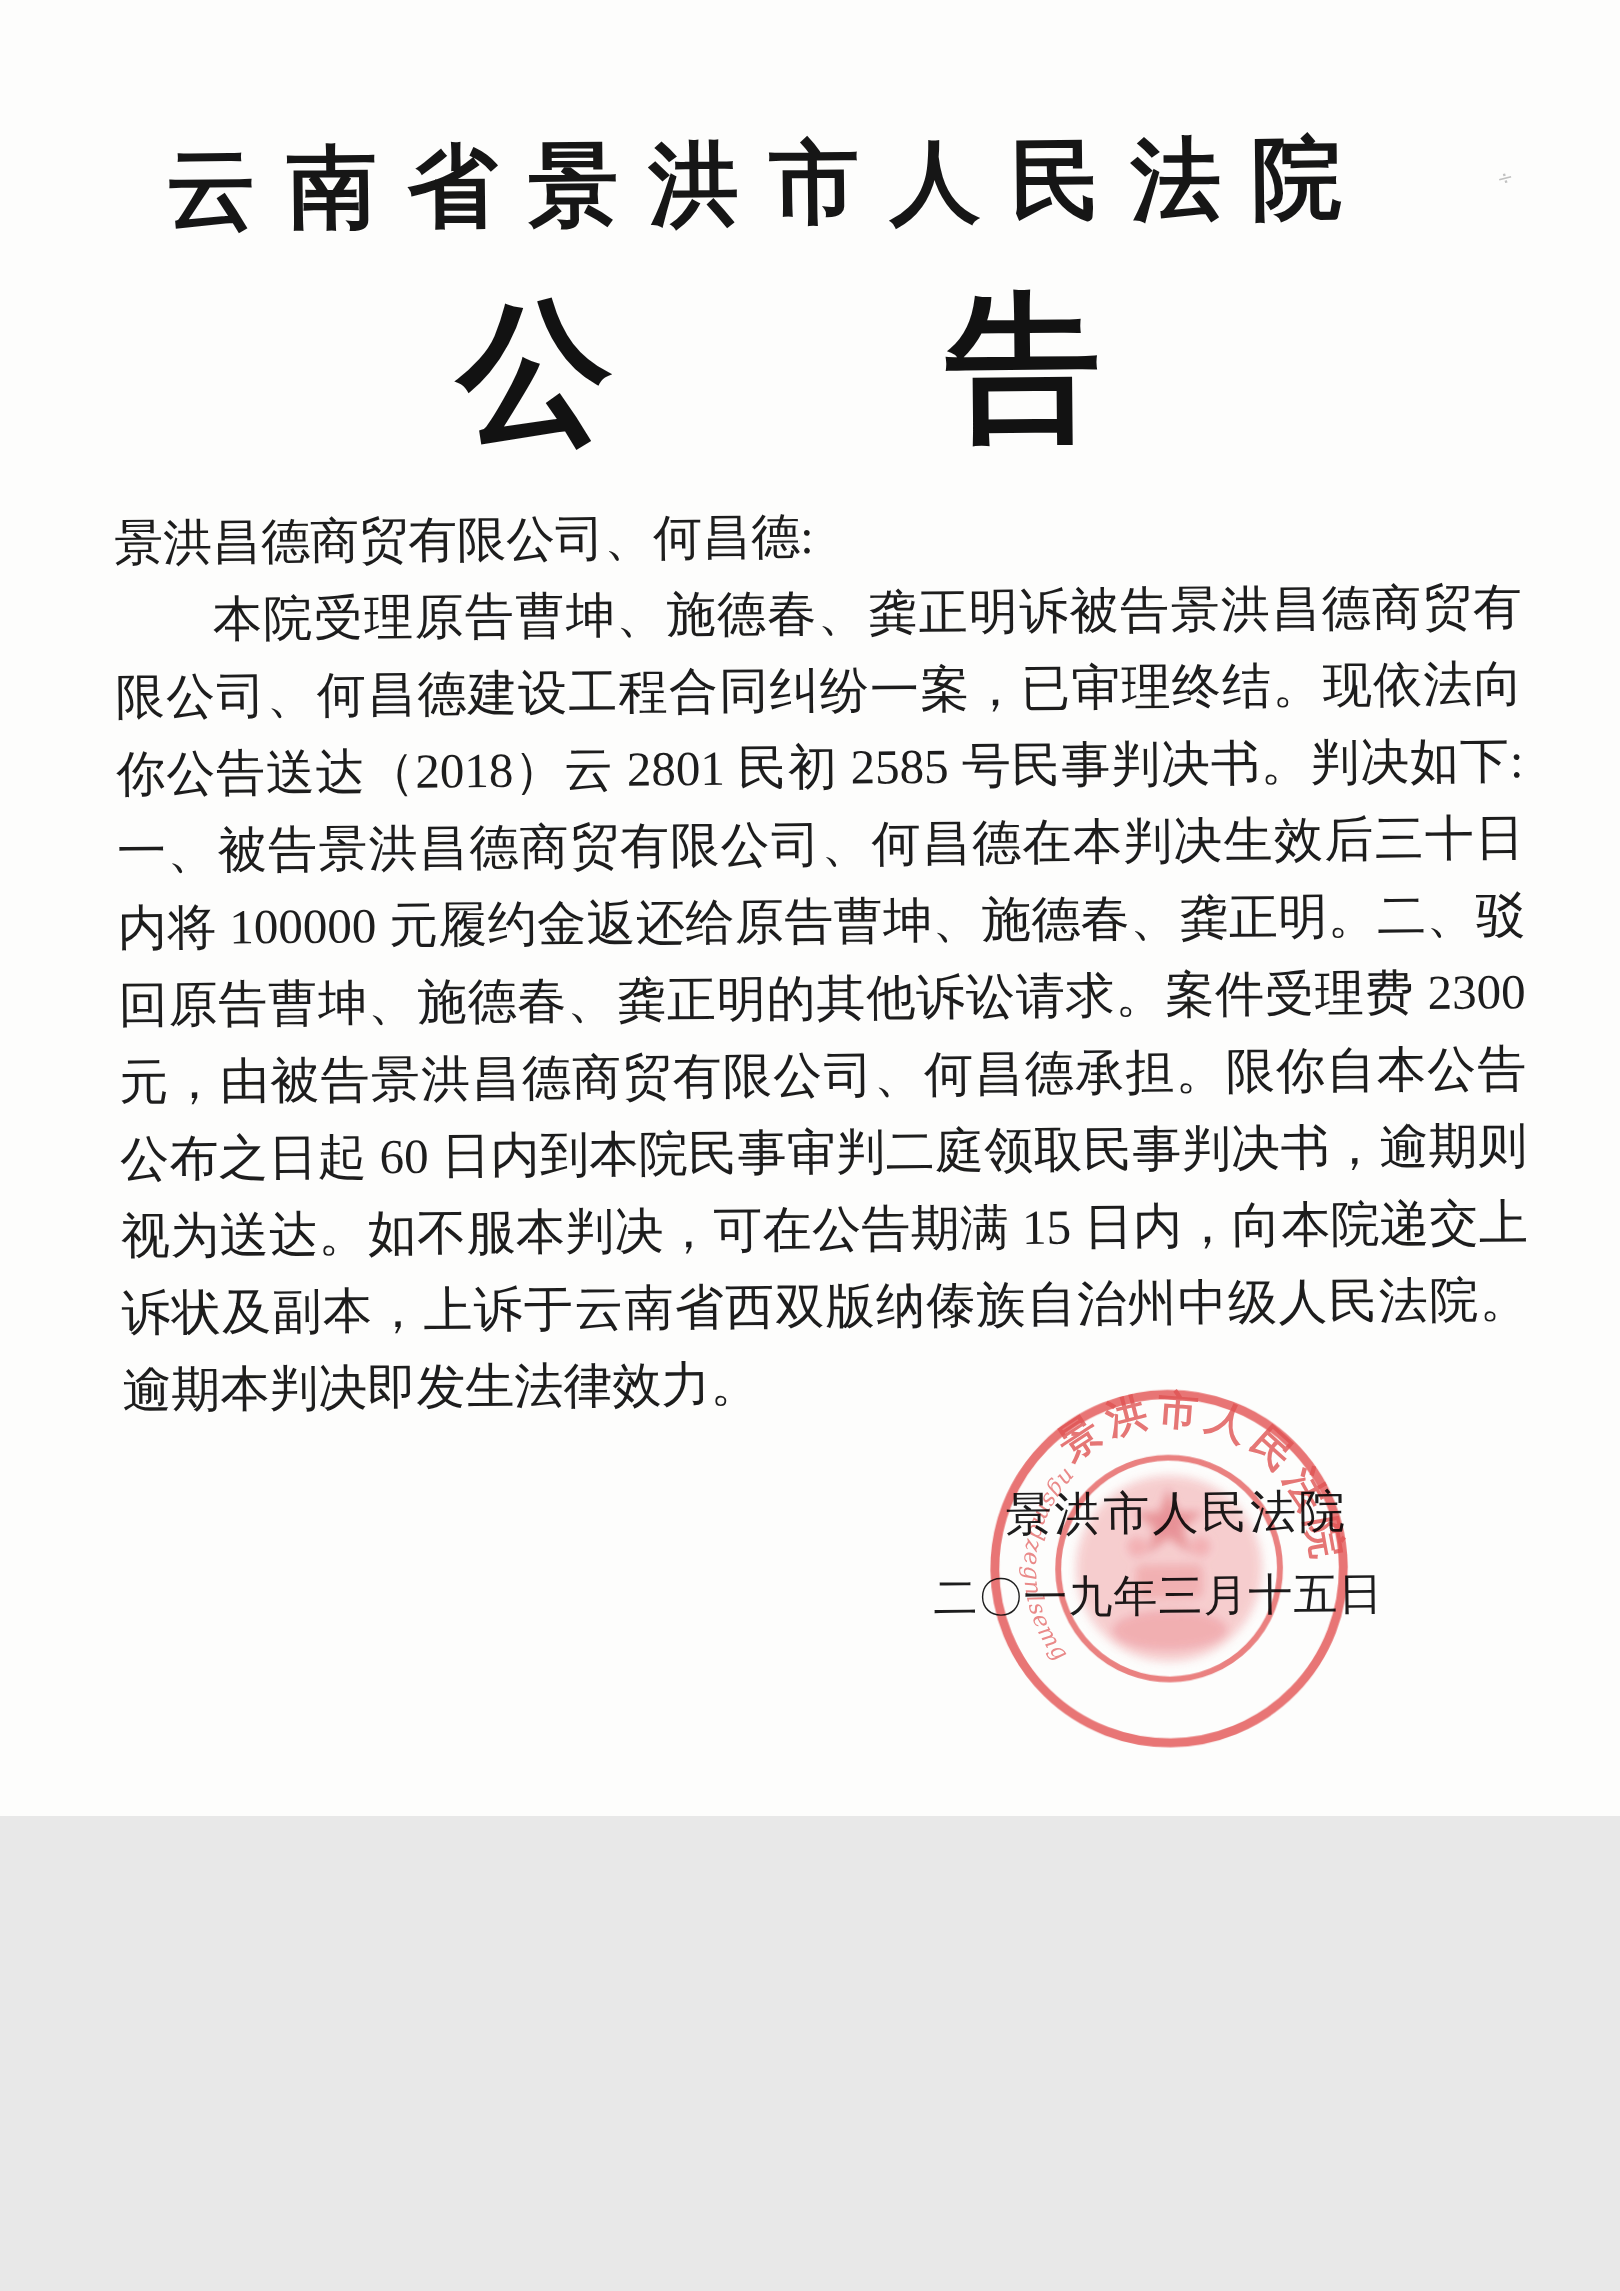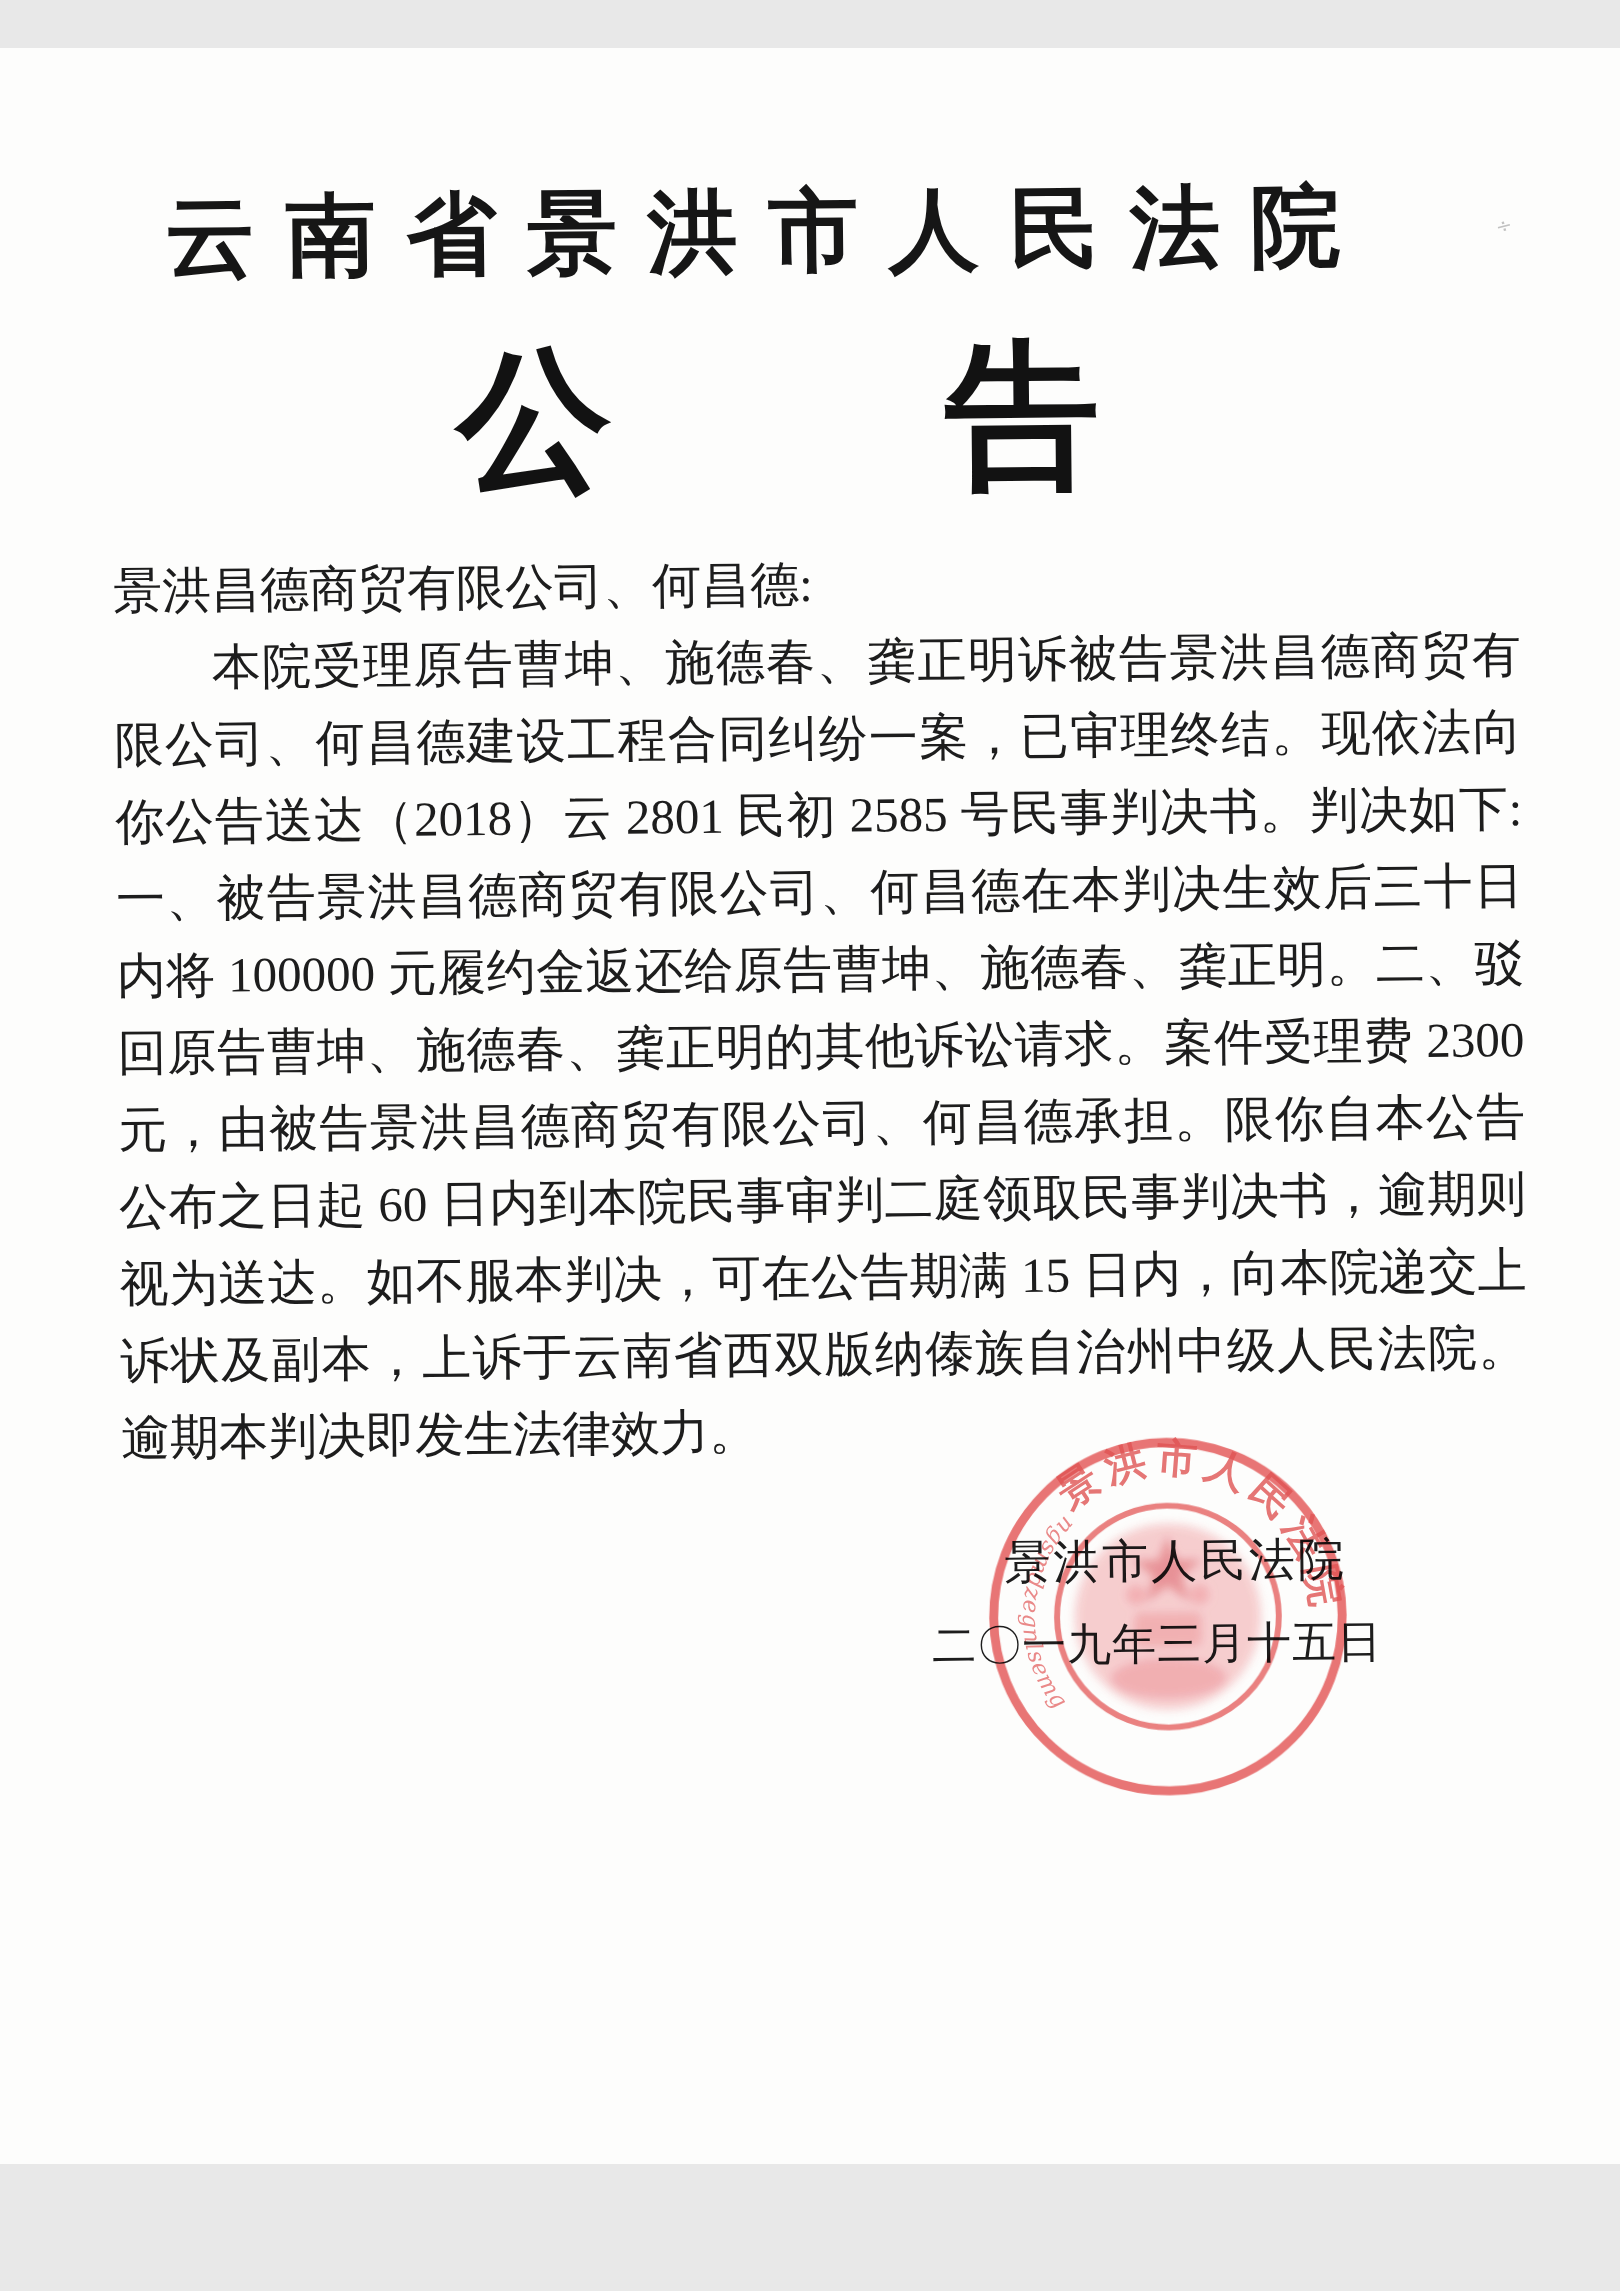--- a/index.html
+++ b/index.html
@@ -1,23 +1,22 @@
 <!DOCTYPE html>
 <html><head>
 <meta charset="utf-8">
 <style>
   html,body{margin:0;padding:0;background:#e8e8e8;}
   .page{
     position:relative;
-    width:1620px;height:2116px;
+    width:1620px;height:1816px;
     background:#fdfdfc;
     overflow:hidden;
     font-family:"Liberation Serif","DejaVu Serif",serif;
     color:#1c1c1c;
-    margin-top:48px;
   }
   .scan-content{
     position:absolute;inset:0;
     transform:rotate(-0.55deg);
     transform-origin:50% 40%;
   }
   .court-title{
     position:absolute;left:157px;top:123px;width:1235px;
     font-size:90px;font-weight:bold;
     letter-spacing:0.34em;

